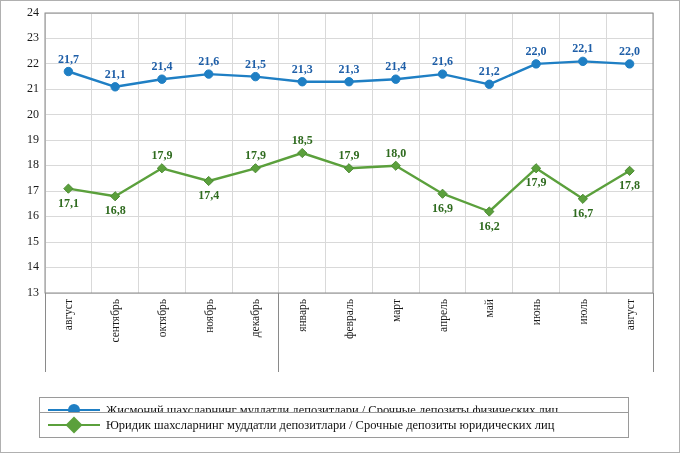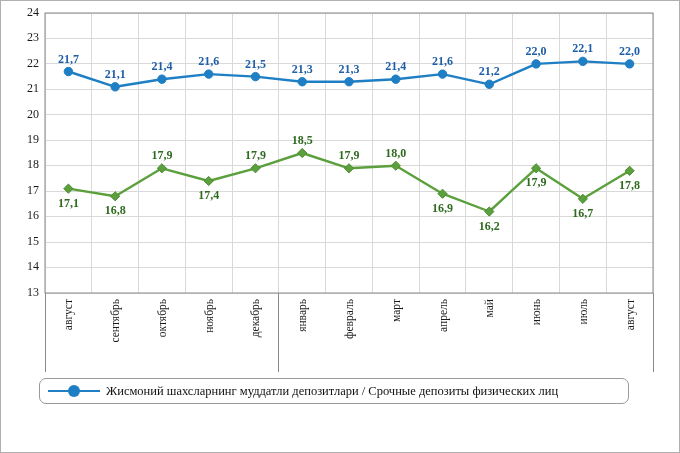--- a/index.html
+++ b/index.html
@@ -114,21 +114,21 @@
     left: 38px;
     width: 590px;
     height: 26px;
     border: 1px solid #9a9a9a;
     background: #ffffff;
     display: flex;
     align-items: center;
     padding-left: 8px;
     box-sizing: border-box;
   }
-  #legend-1 { top: 377px; border-radius: 7px; }
+  #legend-1 { top: 396px; }
   #legend-2 { top: 411px; }
   .legend-swatch {
     width: 52px;
     height: 14px;
     position: relative;
     flex: 0 0 auto;
     margin-right: 6px;
   }
   .legend-swatch .lg-line {
     position: absolute;
@@ -277,14 +277,21 @@
   </div>
 
   <div class="legend-box" id="legend-1">
     <span class="legend-swatch">
       <span class="lg-line" id="lg-line-1" style="background: rgb(31, 127, 196);"></span>
       <span class="lg-dot circle" id="lg-dot-1" style="background: rgb(31, 127, 196);"></span>
     </span>
     <span class="legend-text">Жисмоний шахсларнинг муддатли депозитлари / Срочные депозиты физических лиц</span>
   </div>
 
+  <div class="legend-box" id="legend-2">
+    <span class="legend-swatch">
+      <span class="lg-line" id="lg-line-2" style="background: rgb(91, 160, 60);"></span>
+      <span class="lg-dot diamond" id="lg-dot-2" style="background: rgb(91, 160, 60);"></span>
+    </span>
+    <span class="legend-text">Юридик шахсларнинг муддатли депозитлари / Срочные депозиты юридических лиц</span>
+  </div>
 
 </div>
 
 </body></html>

